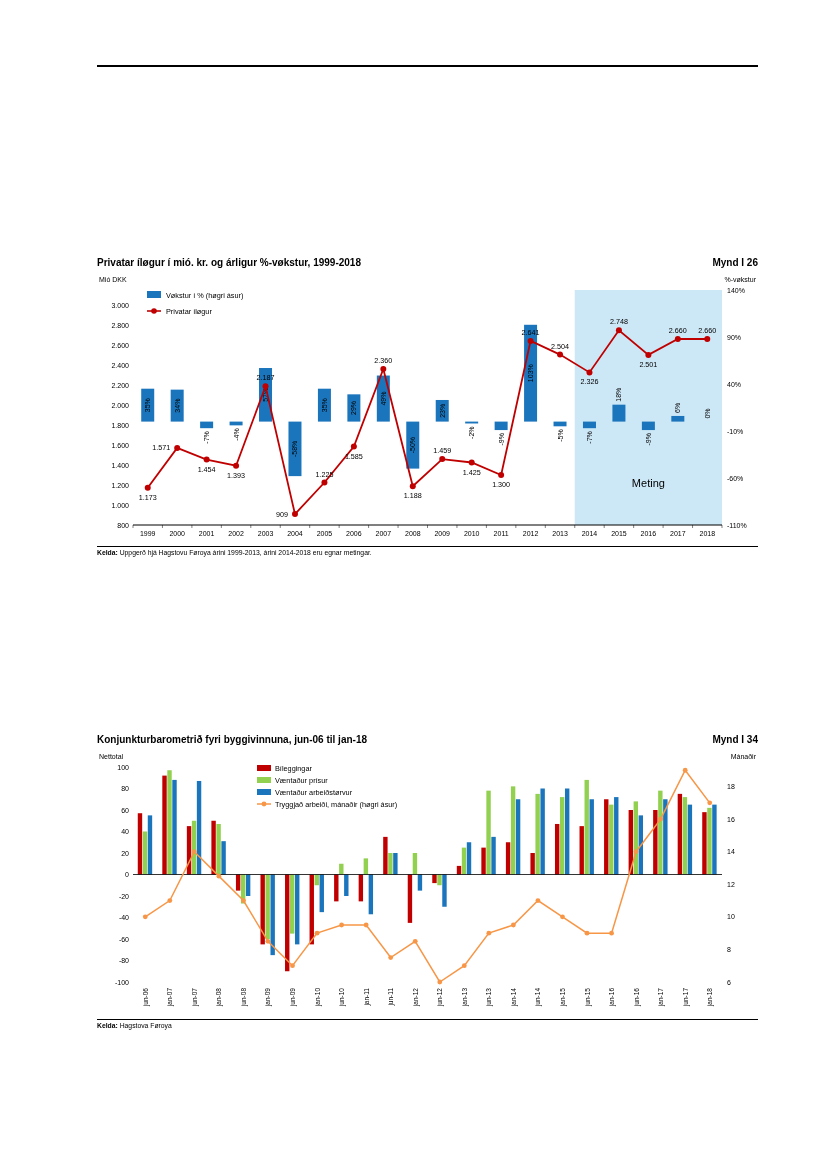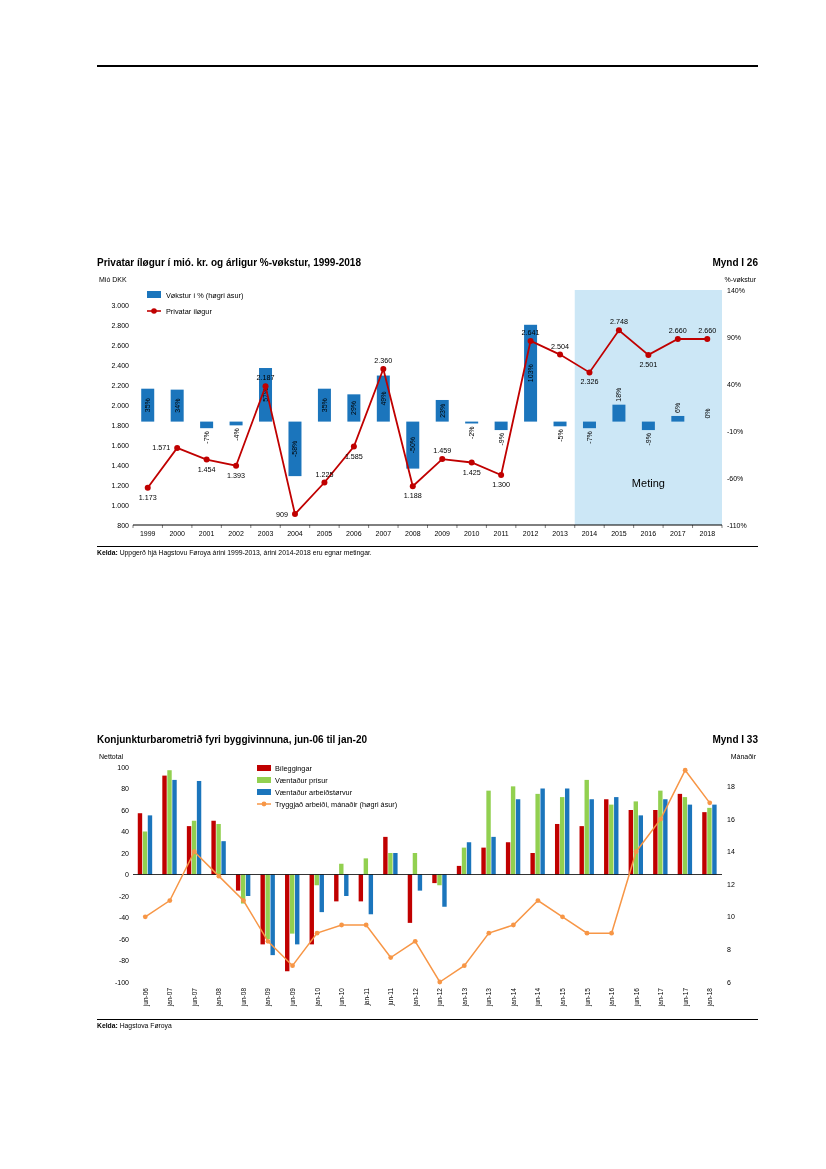--- a/index.html
+++ b/index.html
@@ -179,22 +179,22 @@
         <circle cx="57" cy="38" r="2.8" fill="#C00000"></circle>
         <text x="69" y="40.5" font-size="7.3">Privatar íløgur</text>
       </svg>
     <div class="fig-src">
       <span class="src-label">Kelda:</span><span> Uppgerð hjá Hagstovu Føroya árini 1999-2013, árini 2014-2018 eru egnar metingar.</span>
     </div>
   </section>
 
   <section class="figure fig2">
     <div class="fig-head">
-      <span class="fig-title">Konjunkturbarometrið fyri byggivinnuna, jun-06 til jan-20</span>
-      <span class="fig-num">Mynd I 33</span>
+      <span class="fig-title">Konjunkturbarometrið fyri byggivinnuna, jun-06 til jan-18</span>
+      <span class="fig-num">Mynd I 34</span>
     </div>
     <svg id="chart2" width="661" height="268">
         <rect x="40.770833333333336" y="63.224999999999994" width="4.4" height="61.275000000000006" fill="#C00000"></rect>
         <rect x="65.3125" y="25.600000000000023" width="4.4" height="98.89999999999998" fill="#C00000"></rect>
         <rect x="89.85416666666667" y="76.125" width="4.4" height="48.375" fill="#C00000"></rect>
         <rect x="114.39583333333334" y="70.75" width="4.4" height="53.75" fill="#C00000"></rect>
         <rect x="138.9375" y="124.5" width="4.4" height="16.125" fill="#C00000"></rect>
         <rect x="163.47916666666669" y="124.5" width="4.4" height="69.875" fill="#C00000"></rect>
         <rect x="188.02083333333334" y="124.5" width="4.4" height="96.75" fill="#C00000"></rect>
         <rect x="212.5625" y="124.5" width="4.4" height="69.875" fill="#C00000"></rect>

